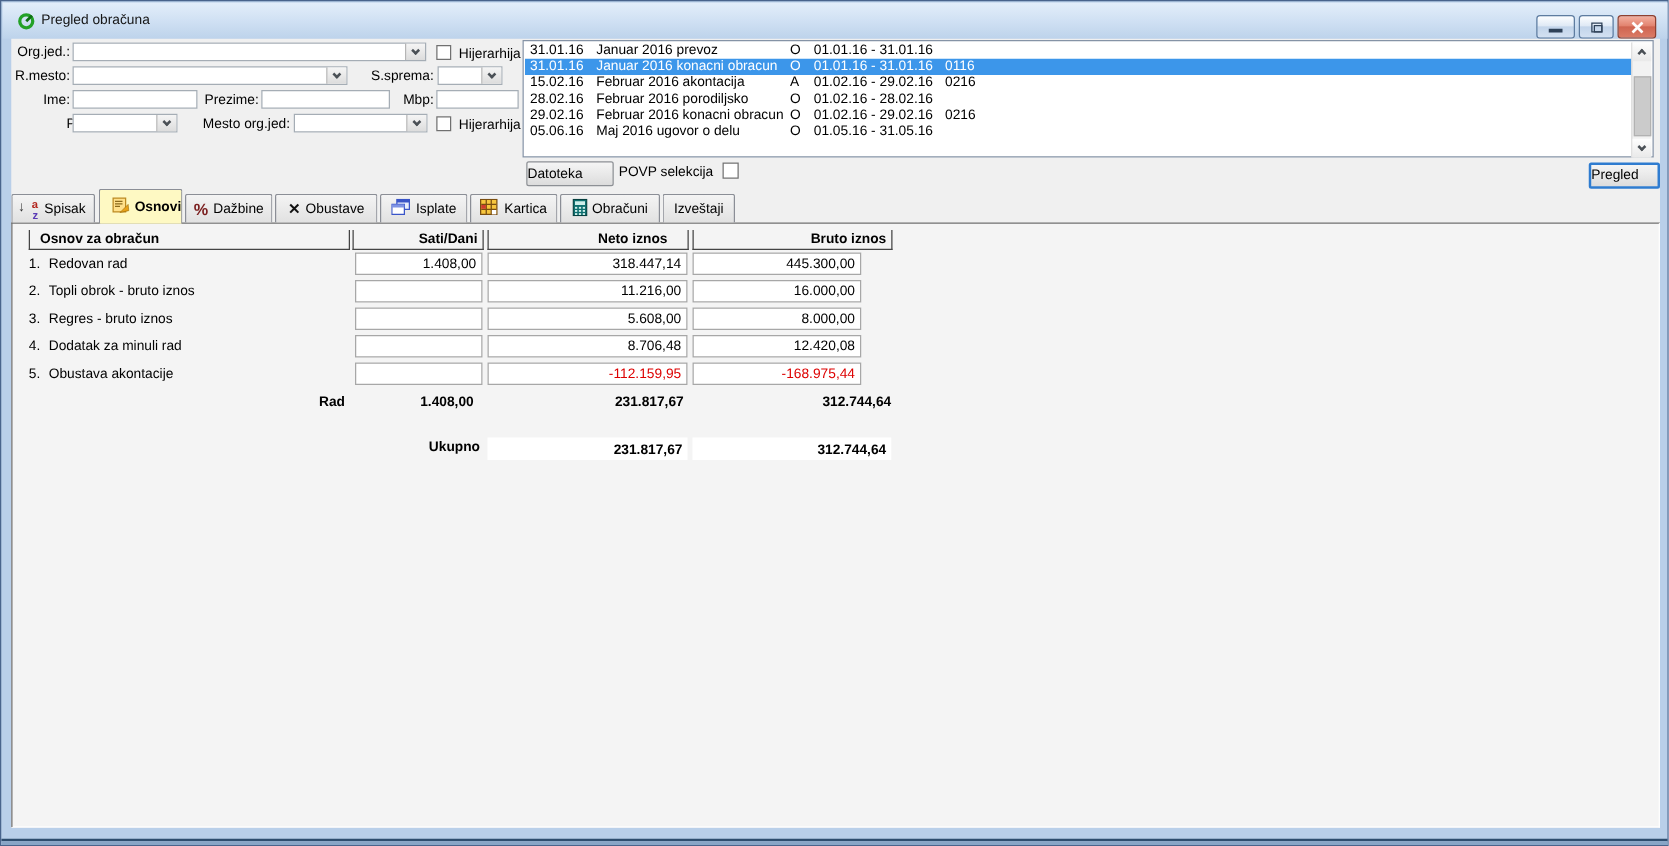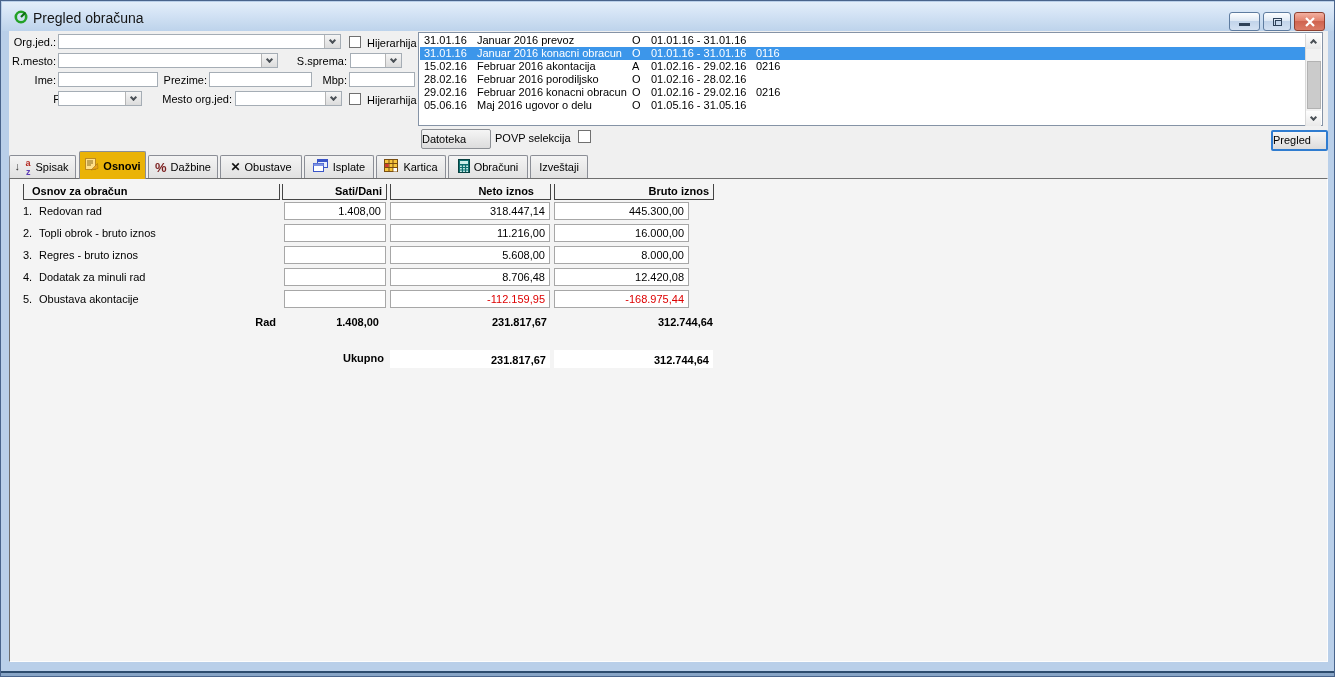--- a/index.html
+++ b/index.html
@@ -5,21 +5,21 @@
   * { margin:0; padding:0; box-sizing:border-box; }
   html,body { width:1335px; height:677px; background:#fff; }
   #win {
     position:relative; width:1335px; height:677px; overflow:hidden;
     background:#b9cfe9; border:1px solid #49648c;
     font-family:"Liberation Sans", sans-serif; font-size:11px; color:#000;
   }
   
   .titlebar { position:absolute; left:1px; top:1px; width:1333px; height:29px;
     background:linear-gradient(#e3eefa, #d2e2f4 45%, #bdd3eb 100%); }
-  .title { position:absolute; left:31px; top:8px; font-size:14px; color:#151515; }
+  .title { position:absolute; left:31px; top:8px; font-size:11px; color:#151515; }
   .appicon { position:absolute; left:11px; top:7px; width:16px; height:16px; }
   .wbtn { position:absolute; top:10px; height:19px; border:1px solid #5e7ca0; border-radius:3px;
     display:flex; align-items:center; justify-content:center; cursor:default;
     background:linear-gradient(#fdfeff, #dfe9f5 45%, #c2d4ea 50%, #d3e1f2); }
   .wbtn.close { background:linear-gradient(#f3b0a0, #e2836f 45%, #cf6450 50%, #db7b66); border-color:#8e4030; }
   .minglyph { width:11px; height:3px; background:#2e4158; margin-top:6px; }
   .restglyph { width:9px; height:8px; border:1px solid #2e4158; background:transparent; position:relative; }
   .restglyph::after { content:""; position:absolute; left:1px; top:1px; width:5px; height:4px; border:1px solid #2e4158; }
   
   .client { position:absolute; left:8px; top:30px; width:1319px; height:631px; background:#f0f0f0; }
@@ -47,21 +47,21 @@
   .chev-up { transform:rotate(-135deg); margin-top:2px; }
   .chev-dn { margin-top:-3px; }
   
   .btn { position:absolute; background:linear-gradient(#f5f5f5,#e9e9e9 50%,#dcdcdc); border:1px solid #8d9095;
     border-radius:2px; text-align:left; font-size:11px; cursor:default; }
   .btn.default { border:2px solid #2f7cd0; }
   
   .tab { position:absolute; top:154px; height:23px; border:1px solid #8b8e96; border-bottom:none;
     border-radius:2px 2px 0 0; background:linear-gradient(#f4f4f4,#e1e1e1);
     display:flex; align-items:center; justify-content:center; gap:4px; font-size:11px; z-index:2; cursor:default; }
-  .tab.active { top:150px; height:28px; background:#eab308; font-weight:bold; z-index:4; }
+  .tab.active { top:150px; height:28px; background:#fef9c3; font-weight:bold; z-index:4;justify-content:flex-end; }
   .ic-sortaz { position:relative; width:15px; height:15px; display:inline-block; }
   .saz-arrow { position:absolute; left:-2px; top:0; font-size:11px; color:#333; }
   .saz-a { position:absolute; right:1px; top:-2px; font-weight:bold; font-size:9px; color:#b3261e; }
   .saz-z { position:absolute; right:1px; bottom:-2px; font-weight:bold; font-size:9px; color:#5b3bb5; }
   .ic-pct { font-weight:bold; font-size:13px; color:#7a1d1d; }
   .ic-x { font-weight:bold; font-size:12px; color:#111; }
   
   .panel { position:absolute; left:8px; top:177px; width:1319px; height:484px; background:#f4f4f4;
     border:1px solid; border-color:#6f6f6f #fdfdfd #fdfdfd #6f6f6f; z-index:1; }
   .hcell { position:absolute; top:183px; height:16px; line-height:15px; font-weight:bold; font-size:11px;

